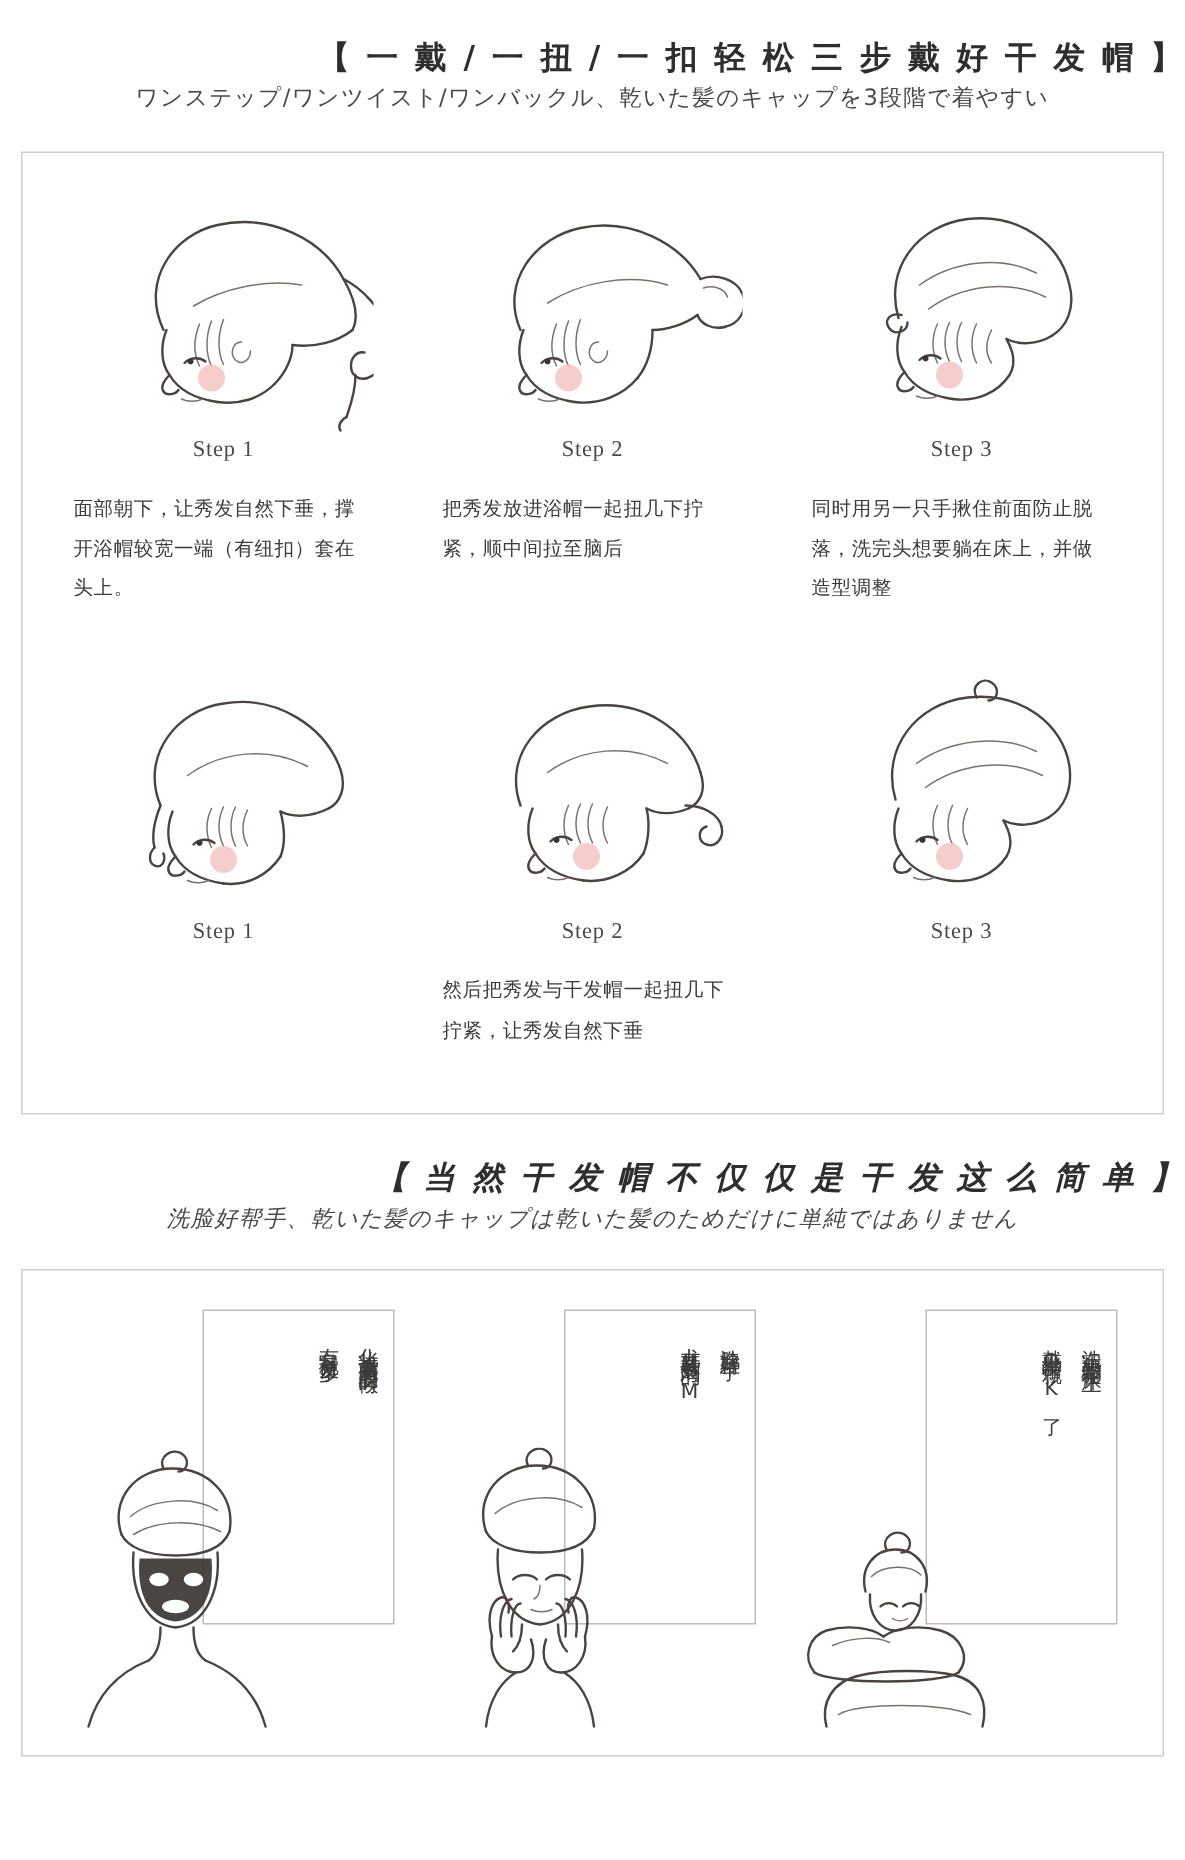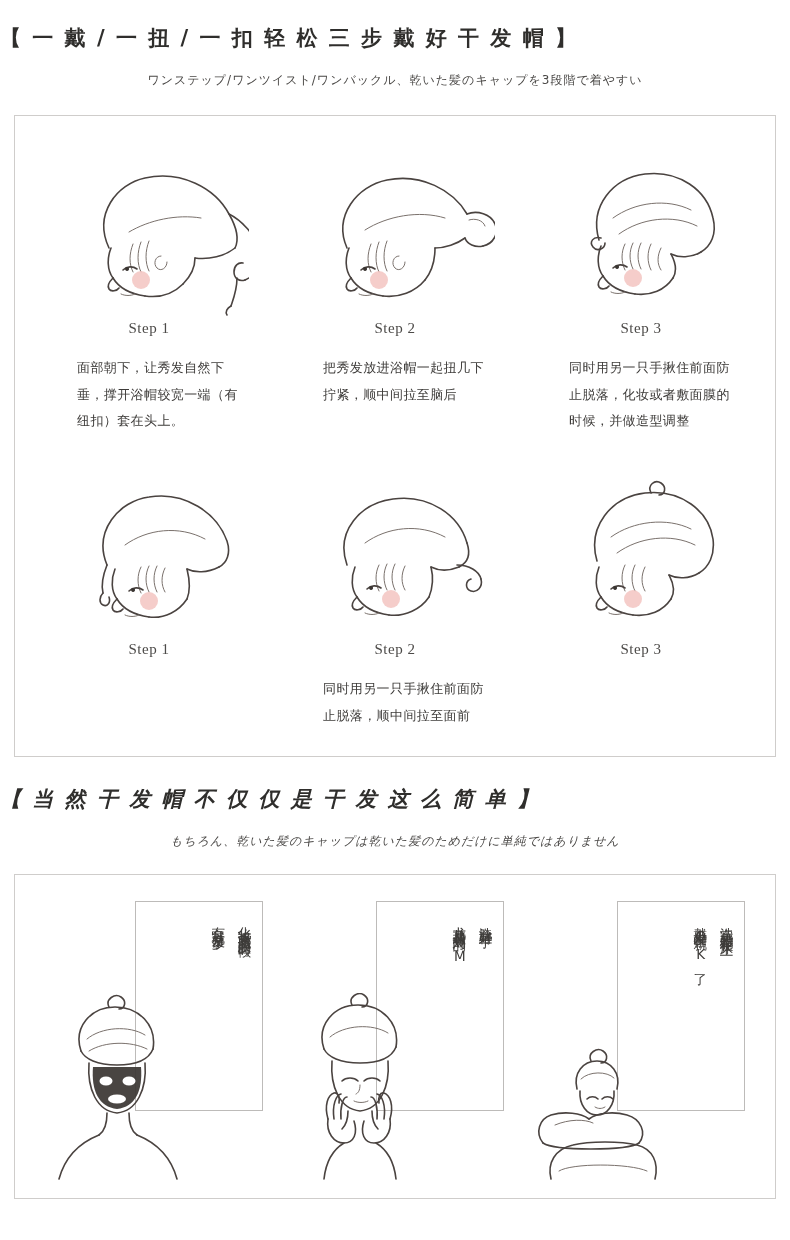--- a/index.html
+++ b/index.html
@@ -15,49 +15,49 @@
     overflow: hidden;
   }
   .page {
     position: relative;
     width: 790px;
     height: 1240px;
   }
 
   
   .section-title {
-    text-align: left;
+    text-align: right;
     font-size: 21px;
     letter-spacing: 2px;
     color: #2f2e2c;
     font-family: "DejaVu Sans", sans-serif;
     font-weight: 600;
   }
   .section-sub {
     text-align: center;
-    font-size: 12px;
+    font-size: 15px;
     letter-spacing: 1px;
     color: #4a4846;
     font-family: "DejaVu Sans", sans-serif;
-    margin-top: 20px;
+    margin-top: 4px;
   }
 
   .head-block-1 { padding-top: 24px; }
   .head-block-2 { padding-top: 28px; font-style: italic; }
 
   
   .panel {
     border: 1px solid #cfcdcb;
     margin: 0 14px;
     box-sizing: border-box;
   }
   .panel-steps {
     margin-top: 26px;
     height: 642px;
-    padding-top: 16px;
+    padding-top: 2px;
   }
   .panel-uses {
     margin-top: 24px;
     height: 325px;
   }
 
   
   .step-row {
     display: flex;
     justify-content: space-between;
@@ -84,21 +84,20 @@
     margin-top: 2px;
   }
   .step-text {
     margin-top: 18px;
     font-size: 13px;
     line-height: 2.05;
     color: #3d3b39;
     font-family: "DejaVu Sans", sans-serif;
     text-align: left;
     letter-spacing: 0.4px;
-    margin-left: 28px;
   }
 
   
   .uses-row {
     display: flex;
     justify-content: space-between;
     padding: 18px 24px 0 24px;
     box-sizing: border-box;
   }
   .use-cell {
@@ -256,21 +255,21 @@
             <path class="ln-thin" d="M92 95 C88 103 88 113 92 121"></path>
             <path class="ln-thin" d="M100 95 C96 103 96 113 100 121"></path>
             <path class="ln-thin" d="M110 96 C106 104 106 114 110 122"></path>
             <path class="ln-thin" d="M120 100 C116 108 116 116 120 122"></path>
             <circle class="blush" cx="92" cy="130" r="9"></circle>
             <path class="ln" d="M72 120 C76 116 82 116 86 119"></path>
             <path class="dark" d="M76 117 a2 2 0 1 0 0.1 0"></path>
           </svg>
         </div>
         <div class="step-label">Step 3</div>
-        <div class="step-text">同时用另一只手揪住前面防止脱落，化妆或者敷面膜的时候，并做造型调整</div>
+        <div class="step-text">同时用另一只手揪住前面防止脱落，洗完头想要躺在床上，并做造型调整</div>
       </div>
     </div>
 
     <div class="step-row row-2">
 
       <div class="step-cell">
         <div class="step-figure">
           <svg width="200" height="170" viewBox="0 0 200 170">
             <path class="ln" d="M58 96 C44 62 70 32 100 28 C136 22 168 44 178 72 C182 84 178 94 170 98"></path>
             <path class="ln" d="M170 98 C158 104 146 104 138 100"></path>
@@ -317,21 +316,21 @@
             <path class="ln-thin" d="M84 96 C80 104 80 114 84 122"></path>
             <path class="ln-thin" d="M92 95 C88 103 88 113 92 121"></path>
             <path class="ln-thin" d="M100 95 C96 103 96 113 100 121"></path>
             <path class="ln-thin" d="M110 97 C106 105 106 114 110 121"></path>
             <circle class="blush" cx="96" cy="130" r="9"></circle>
             <path class="ln" d="M72 120 C76 116 82 116 86 119"></path>
             <path class="dark" d="M76 117 a2 2 0 1 0 0.1 0"></path>
           </svg>
         </div>
         <div class="step-label">Step 2</div>
-        <div class="step-text">同时用另一只手揪住前面防止脱落，顺中间拉至面前</div>
+        <div class="step-text">然后把秀发与干发帽一起扭几下拧紧，让秀发自然下垂</div>
       </div>
 
       <div class="step-cell">
         <div class="step-figure">
           <svg width="200" height="170" viewBox="0 0 200 170">
             <path class="ln" d="M56 92 C46 58 70 28 104 24 C140 20 168 42 172 70 C174 86 168 98 158 104"></path>
             <path class="ln" d="M158 104 C148 110 136 110 128 106"></path>
             <path class="ln-thin" d="M70 68 C92 52 126 48 150 60"></path>
             <path class="ln-thin" d="M76 84 C98 68 130 64 154 76"></path>
 
@@ -351,21 +350,21 @@
             <path class="dark" d="M74 117 a2 2 0 1 0 0.1 0"></path>
           </svg>
         </div>
         <div class="step-label">Step 3</div>
       </div>
     </div>
   </div>
 
   <div class="head-block-2">
     <div class="section-title">【 当 然 干 发 帽 不 仅 仅 是 干 发 这 么 简 单 】</div>
-    <div class="section-sub">もちろん、乾いた髪のキャップは乾いた髪のためだけに単純ではありません</div>
+    <div class="section-sub">洗脸好帮手、乾いた髪のキャップは乾いた髪のためだけに単純ではありません</div>
   </div>
 
   <div class="panel panel-uses">
     <div class="uses-row">
 
       <div class="use-cell">
         <div class="use-box">
           <div class="vtext">化妆或者敷面膜的时候</div>
           <div class="vtext">有它就方便多了</div>
         </div>

